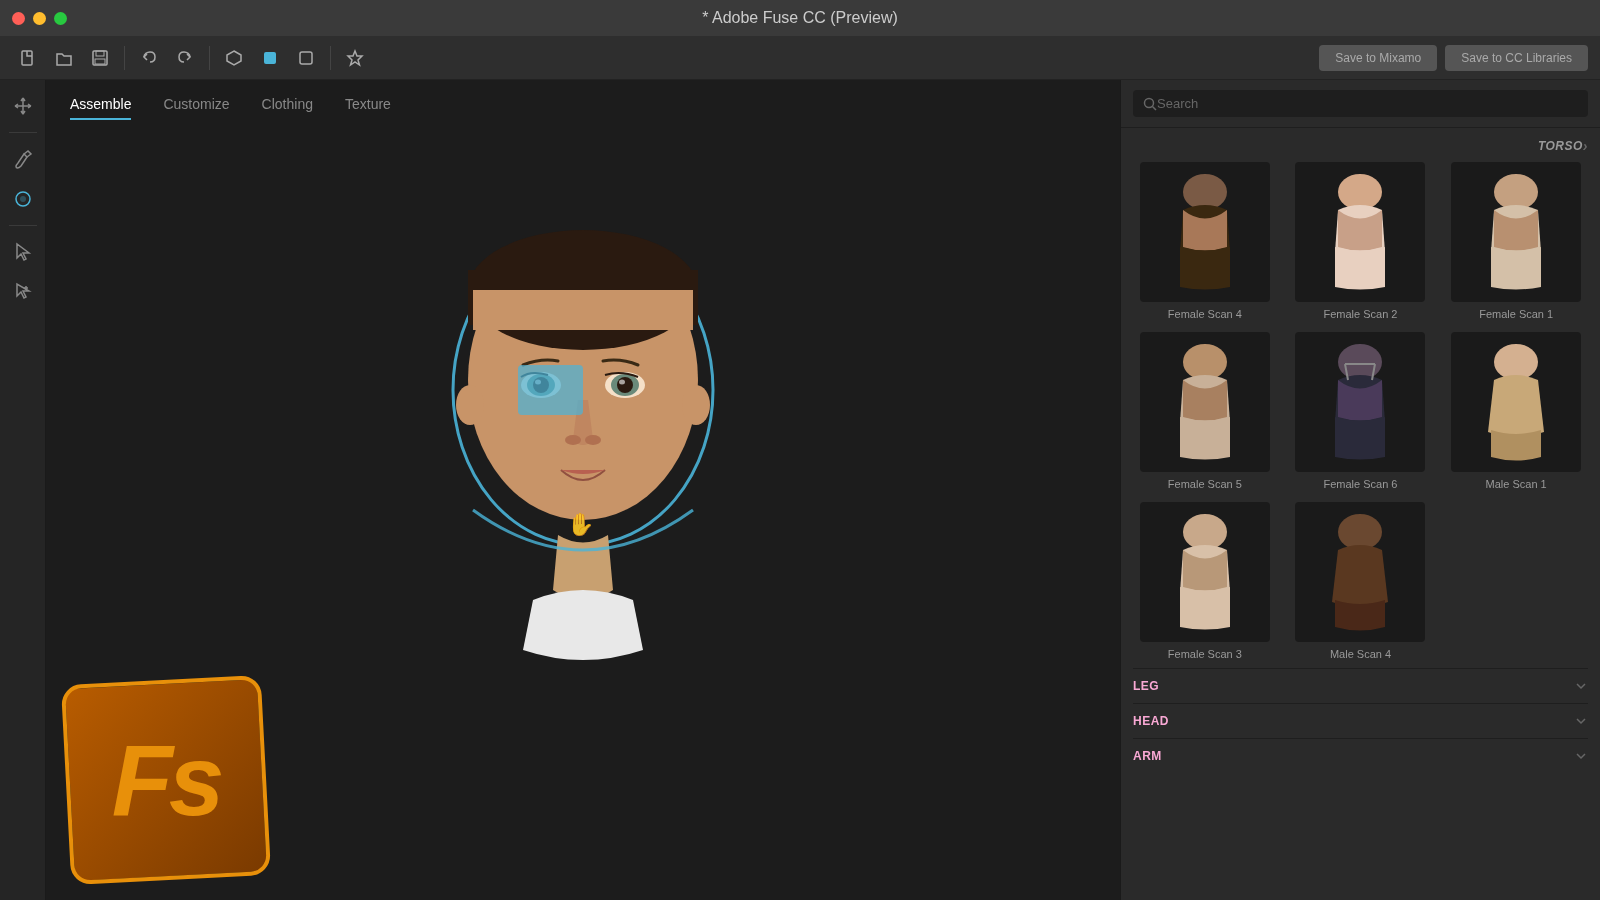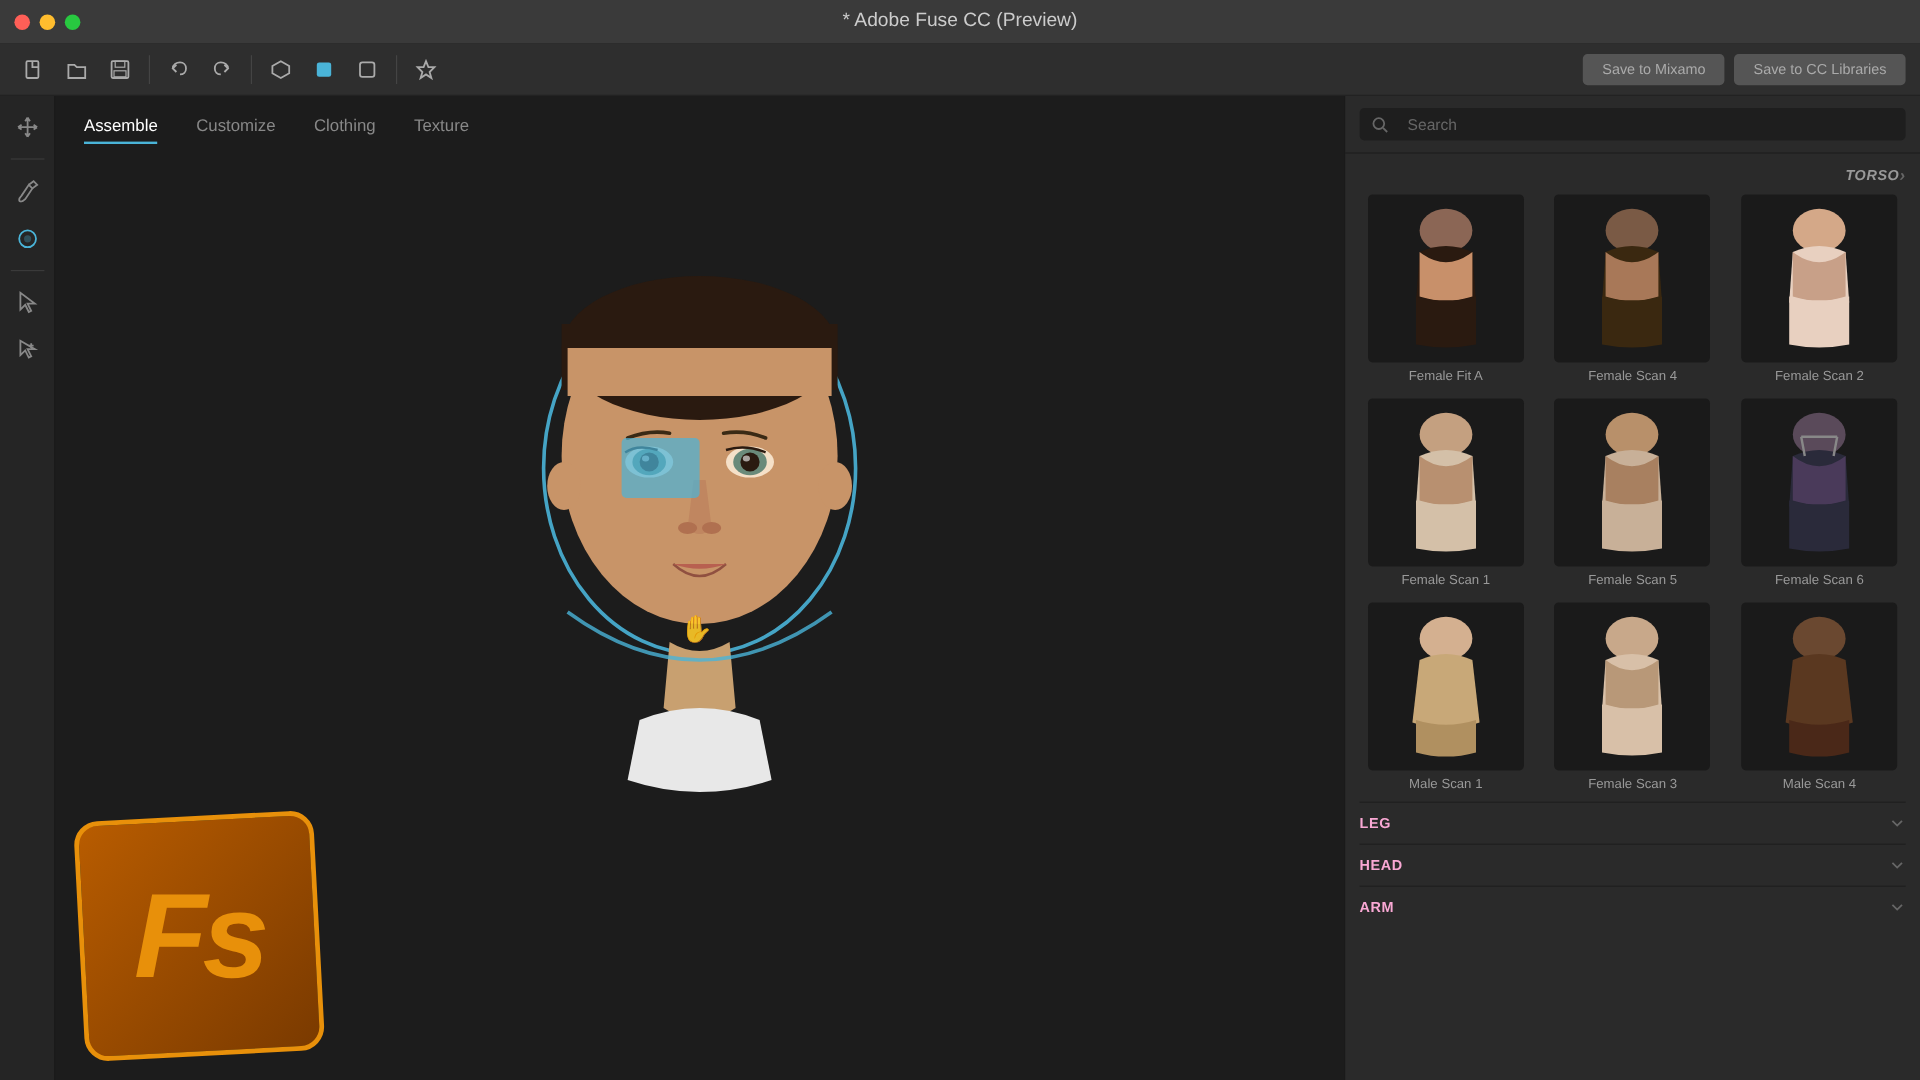--- a/index.html
+++ b/index.html
@@ -217,21 +217,21 @@
     #search-bar {
       padding: 10px 12px;
       border-bottom: 1px solid #1e1e1e;
     }
     .search-input-wrap {
       display: flex;
       align-items: center;
       background: #1e1e1e;
       border-radius: 4px;
       padding: 6px 10px;
-      gap: 16px;
+      gap: 0;
     }
     .search-input-wrap input {
       background: transparent;
       border: none;
       outline: none;
       color: #ccc;
       font-size: 13px;
       flex: 1;
     }
     .search-input-wrap input::placeholder { color: #666; }
@@ -501,31 +501,20 @@
 
     <div id="panel-content">
 
       <div class="section-header">
         <span>TORSO</span>
         <span class="section-toggle">›</span>
       </div>
 
       <div class="items-grid">
 
-        <div class="item-card">
-          <div class="item-thumb">
-            <svg width="100" height="120" viewBox="0 0 100 120">
-              <ellipse cx="50" cy="20" rx="22" ry="18" fill="#8b6655"></ellipse>
-              <path d="M28 38 Q50 28 72 38 L75 80 Q50 90 25 80 Z" fill="#2a1a10"></path>
-              <path d="M28 38 Q50 55 72 38 L72 75 Q50 82 28 75 Z" fill="#c8906a"></path>
-              <path d="M25 75 L25 115 Q50 120 75 115 L75 75 Q50 82 25 75Z" fill="#2a1a10"></path>
-            </svg>
-          </div>
-          <span class="item-label">Female Fit A</span>
-        </div>
 
         <div class="item-card">
           <div class="item-thumb">
             <svg width="100" height="120" viewBox="0 0 100 120">
               <ellipse cx="50" cy="20" rx="22" ry="18" fill="#7a5a45"></ellipse>
               <path d="M28 38 Q50 28 72 38 L75 80 Q50 90 25 80 Z" fill="#3a2810"></path>
               <path d="M28 38 Q50 55 72 38 L72 75 Q50 82 28 75 Z" fill="#a87858"></path>
               <path d="M25 75 L25 115 Q50 120 75 115 L75 75 Q50 82 25 75Z" fill="#3a2810"></path>
             </svg>
           </div>

